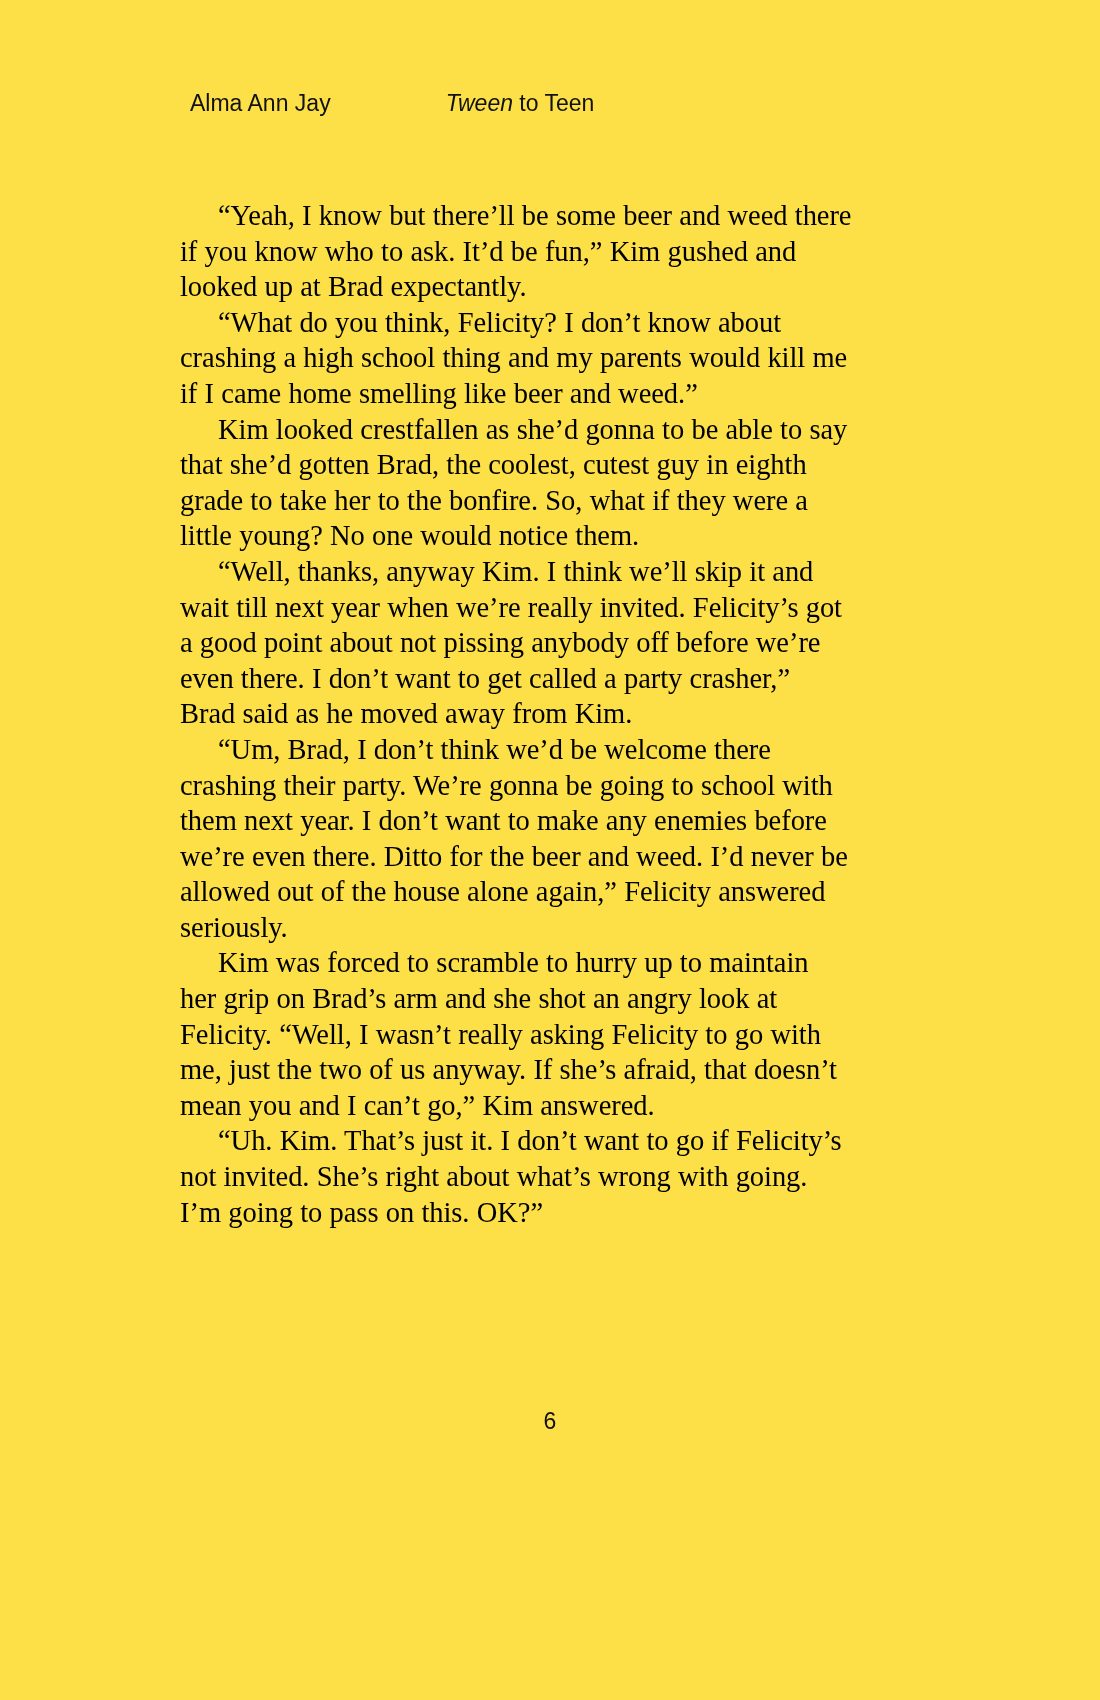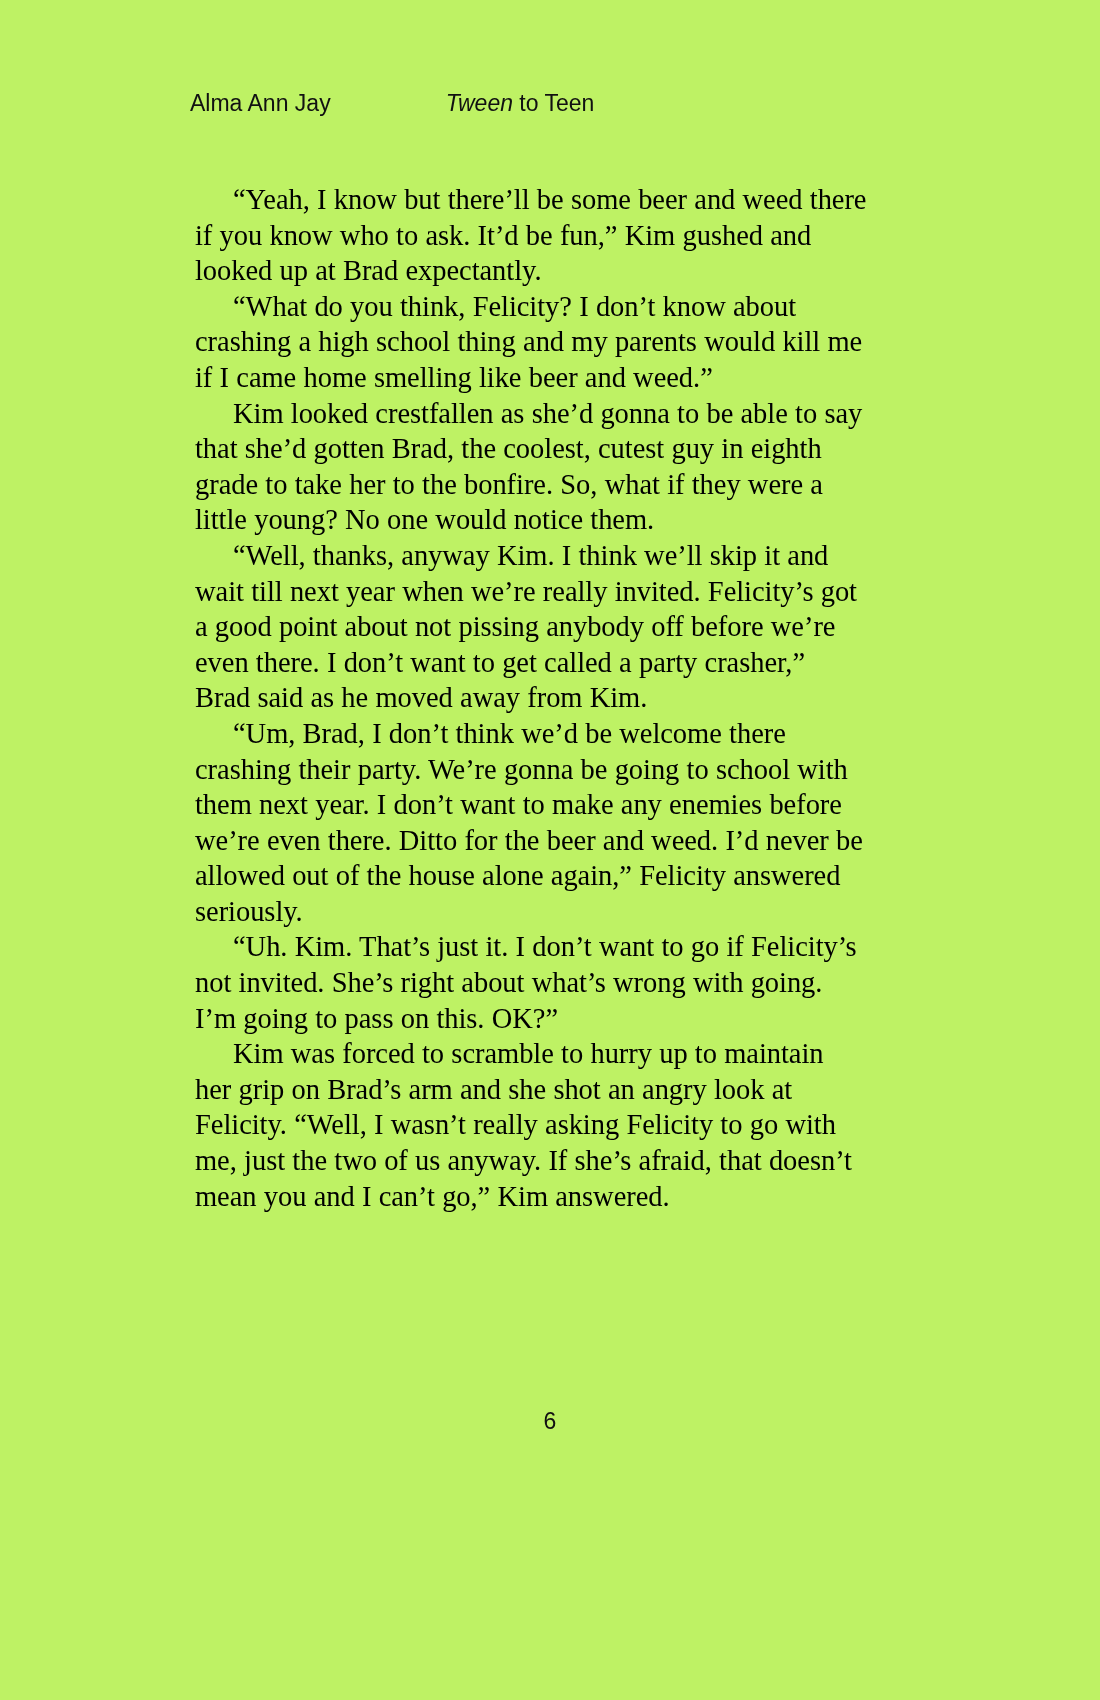--- a/index.html
+++ b/index.html
@@ -5,21 +5,21 @@
   html, body {
     margin: 0;
     padding: 0;
     background: #ffffff;
   }
 
   .page {
     position: relative;
     width: 1100px;
     height: 1700px;
-    background: #bef264;
+    background: #fde047;
     box-sizing: border-box;
     overflow: hidden;
     font-family: "Liberation Serif", "DejaVu Serif", serif;
     color: #000000;
   }
 
   
   .running-head {
     position: absolute;
     top: 90px;
@@ -38,24 +38,23 @@
     display: inline-block;
     margin-left: 115px;
   }
   .running-head .title .italic {
     font-style: italic;
   }
 
   
   .textblock {
     position: absolute;
-    top: 182px;
+    top: 198px;
     left: 180px;
     width: 672px;
-    margin-left: 15px;
   }
 
   .para {
     margin: 0;
     font-size: 28.5px;
     line-height: 35.6px;
     text-indent: 38px;
     text-align: left;
     letter-spacing: -0.05px;
     word-spacing: 0.2px;
@@ -82,19 +81,19 @@
   <div class="running-head">
     <span class="author">Alma Ann Jay</span><span class="title"><span class="italic">Tween</span><span> to Teen</span></span>
   </div>
 
   <div class="textblock">
     <p class="para">“Yeah, I know but there’ll be some beer and weed there if you know who to ask. It’d be fun,” Kim gushed and looked up at Brad expectantly.</p>
     <p class="para">“What do you think, Felicity? I don’t know about crashing a high school thing and my parents would kill me if I came home smelling like beer and weed.”</p>
     <p class="para">Kim looked crestfallen as she’d gonna to be able to say that she’d gotten Brad, the coolest, cutest guy in eighth grade to take her to the bonfire. So, what if they were a little young? No one would notice them.</p>
     <p class="para">“Well, thanks, anyway Kim. I think we’ll skip it and wait till next year when we’re really invited. Felicity’s got a good point about not pissing anybody off before we’re even there. I don’t want to get called a party crasher,” Brad said as he moved away from Kim.</p>
     <p class="para">“Um, Brad, I don’t think we’d be welcome there crashing their party. We’re gonna be going to school with them next year. I don’t want to make any enemies before we’re even there. Ditto for the beer and weed. I’d never be allowed out of the house alone again,” Felicity answered seriously.</p>
+    <p class="para">Kim was forced to scramble to hurry up to maintain her grip on Brad’s arm and she shot an angry look at Felicity. “Well, I wasn’t really asking Felicity to go with me, just the two of us anyway. If she’s afraid, that doesn’t mean you and I can’t go,” Kim answered.</p>
     <p class="para">“Uh. Kim. That’s just it. I don’t want to go if Felicity’s not invited. She’s right about what’s wrong with going. I’m going to pass on this. OK?”</p>
-    <p class="para">Kim was forced to scramble to hurry up to maintain her grip on Brad’s arm and she shot an angry look at Felicity. “Well, I wasn’t really asking Felicity to go with me, just the two of us anyway. If she’s afraid, that doesn’t mean you and I can’t go,” Kim answered.</p>
   </div>
 
   <div class="folio">6</div>
 
 </div>
 
 </body></html>

